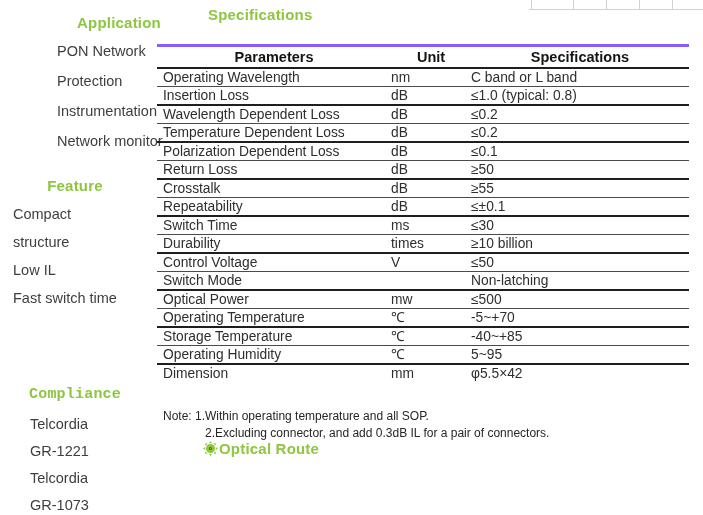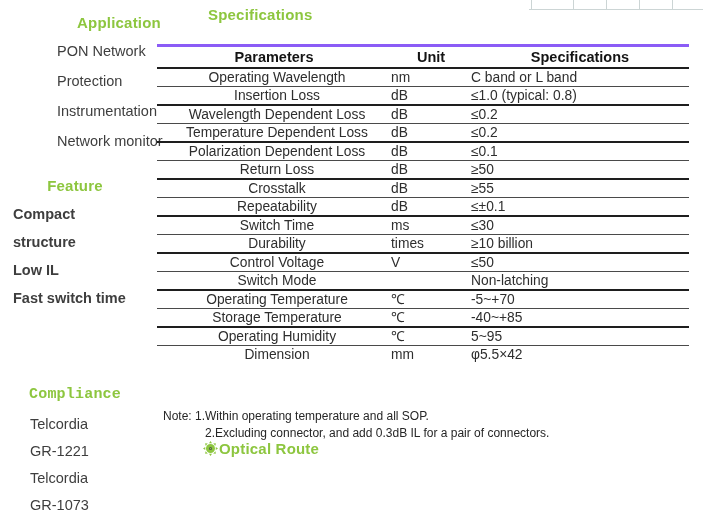--- a/index.html
+++ b/index.html
@@ -35,21 +35,21 @@
   .sb-title {
     font-size: 15px; font-weight: bold; color: #8dc63f;
     text-align: center; line-height: 18px; margin-bottom: 11px;
     letter-spacing: 0.2px;
   }
   .section-2 .sb-title { margin-bottom: 12px; font-family: Liberation Mono, monospace; }
   .sb-item {
     font-size: 14.5px; color: #3e3e3e; line-height: 17px;
     padding-left: 13px; margin-bottom: 13px; white-space: nowrap;
   }
-  .section-1 .sb-item { margin-bottom: 11px; font-weight: bold; }
+  .section-1 .sb-item { margin-bottom: 11px; }
   .section-2 .sb-item { margin-bottom: 10px; padding-left: 30px; }
 
   
   .spec-heading {
     position: absolute; left: 208px; top: 6px;
     font-size: 15px; font-weight: bold; color: #8dc63f; letter-spacing: 0.2px;
   }
 
   
   .spec-table {
@@ -65,21 +65,21 @@
     border-top: 3px solid #8b5cf6; border-bottom: 2px solid #1e1e1e;
     height: 20px; padding: 0; text-align: center; line-height: 20px;
   }
   .spec-table tbody td {
     height: 17px; line-height: 17px; padding: 0;
     border-bottom: 1px solid #4a4a4a;
     white-space: nowrap; overflow: hidden;
   }
   .spec-table tbody tr:nth-child(even) td { border-bottom: 2px solid #1e1e1e; }
   .spec-table tbody tr:last-child td { border-bottom: none; }
-  .spec-table td.cell-parameter { text-align: center; padding-left: 6px; }
+  .spec-table td.cell-parameter { text-align: left; padding-left: 6px; }
   .spec-table td.cell-unit, .spec-table td.cell-spec { text-align: left; }
 
   
   .note { position: absolute; left: 163px; top: 408px; font-size: 12px; color: #262626; }
   .note .note-line { line-height: 16.5px; white-space: nowrap; }
   .note .note-line.indent { padding-left: 42px; }
 
   
   .optical-route {
     position: absolute; left: 203px; top: 440px;
@@ -201,20 +201,25 @@
     <td class="cell-parameter">Control Voltage</td>
     <td class="cell-unit">V</td>
     <td class="cell-spec">≤50</td>
   </tr>
       <tr>
     <td class="cell-parameter">Switch Mode</td>
     <td class="cell-unit"></td>
     <td class="cell-spec">Non-latching</td>
   </tr>
       <tr>
+    <td class="cell-parameter">Optical Power</td>
+    <td class="cell-unit">mw</td>
+    <td class="cell-spec">≤500</td>
+  </tr>
+      <tr>
     <td class="cell-parameter">Operating Temperature</td>
     <td class="cell-unit">℃</td>
     <td class="cell-spec">-5~+70</td>
   </tr>
       <tr>
     <td class="cell-parameter">Storage Temperature</td>
     <td class="cell-unit">℃</td>
     <td class="cell-spec">-40~+85</td>
   </tr>
       <tr>

